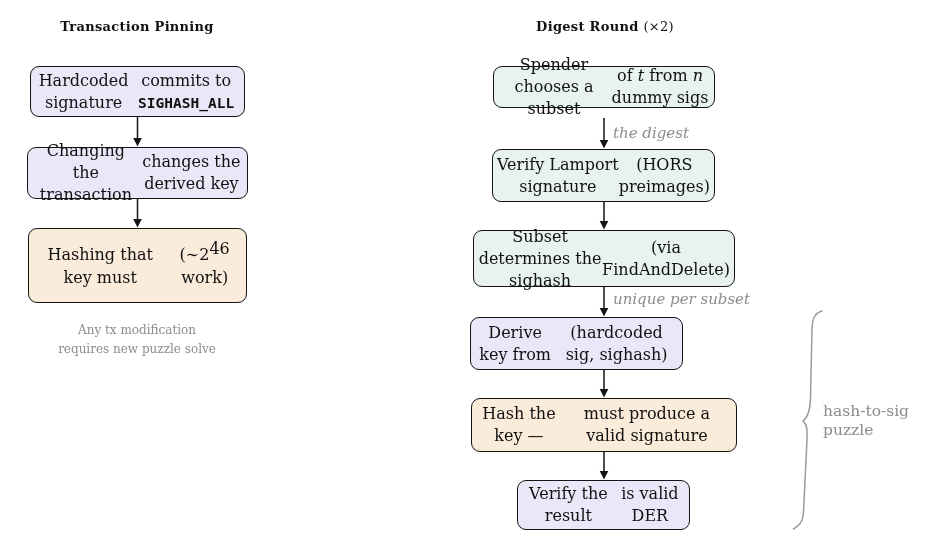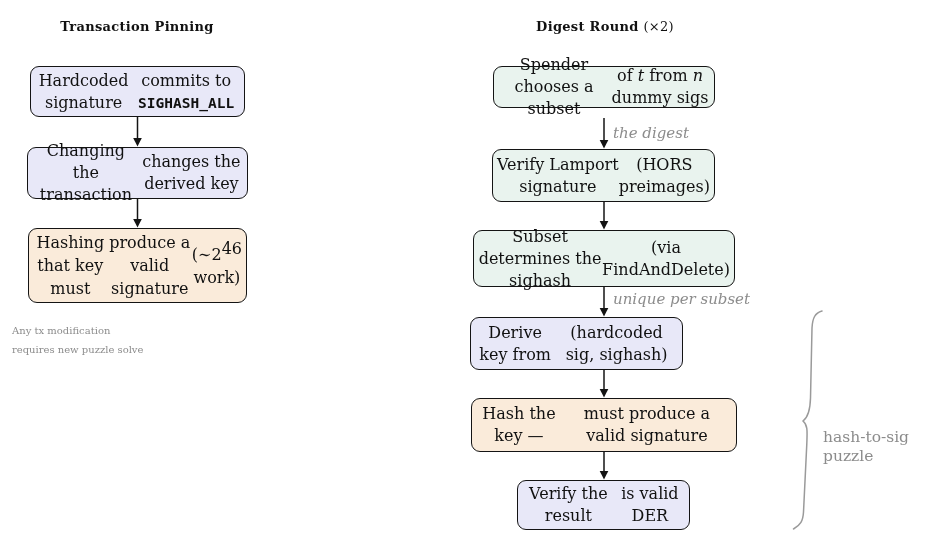--- a/index.html
+++ b/index.html
@@ -19,21 +19,21 @@
   .lav{background:#e8e8f8;}
   .mint{background:#e9f3ee;}
   .peach{background:#faebda;}
   .mono{font-family:"DejaVu Sans Mono","Liberation Mono",monospace;font-weight:bold;font-size:14.5px;}
   .it{font-style:italic;}
   sup{font-size:16px;vertical-align:super;line-height:0;}
   .graylbl{
     position:absolute;color:#8c8c8c;font-size:15px;font-style:italic;white-space:nowrap;
   }
   .caption{
-    position:absolute;color:#8c8c8c;font-size:10px;line-height:19px;font-style:normal;
+    position:absolute;color:#8c8c8c;font-size:12px;line-height:19px;text-align:center;font-style:normal;
   }
   .bracelbl{
     position:absolute;color:#8c8c8c;font-size:15.5px;line-height:19px;text-align:left;
   }
   svg.overlay{position:absolute;left:0;top:0;pointer-events:none;}
 </style>
 </head>
 <body>
 
 <div id="canvas">
@@ -51,21 +51,20 @@
     </div>
   </div>
 
   <div class="box lav" style="left:27px;top:147px;width:221px;height:52px;justify-content:flex-end;">
     <div><span>Changing the transaction</span></div>
     <div><span>changes the derived key</span></div>
   </div>
 
   <div class="box peach" style="left:28px;top:228px;width:219px;height:75px;line-height:23px;">
     <div><span>Hashing that key must</span></div>
-    <div><span>produce a valid signature</span></div>
     <div>
       <span>(∼2</span><sup>46</sup><span> work)</span>
     </div>
   </div>
 
   <div class="caption" style="left:12px;top:321px;width:250px;">
     <div>Any tx modification</div>
     <div>requires new puzzle solve</div>
   </div>
 
@@ -102,21 +101,21 @@
   <div class="box peach" style="left:471px;top:398px;width:266px;height:54px;">
     <div><span>Hash the key —</span></div>
     <div><span>must produce a valid signature</span></div>
   </div>
 
   <div class="box lav" style="left:517px;top:480px;width:173px;height:50px;">
     <div><span>Verify the result</span></div>
     <div><span>is valid DER</span></div>
   </div>
 
-  <div class="bracelbl" style="left:823px;top:402px;width:100px;margin-top:26px;">
+  <div class="bracelbl" style="left:823px;top:402px;width:100px;">
     <div>hash-to-sig</div>
     <div>puzzle</div>
   </div>
 
   <svg class="overlay" width="946" height="552" viewBox="0 0 946 552">
 
     <g stroke="#141414" fill="#141414">
       <line x1="137.5" y1="117" x2="137.5" y2="139" stroke-width="1.5"></line>
       <polygon points="133.2,138 141.8,138 137.5,146.5" stroke="none"></polygon>
       <line x1="137.5" y1="199" x2="137.5" y2="220" stroke-width="1.5"></line>

